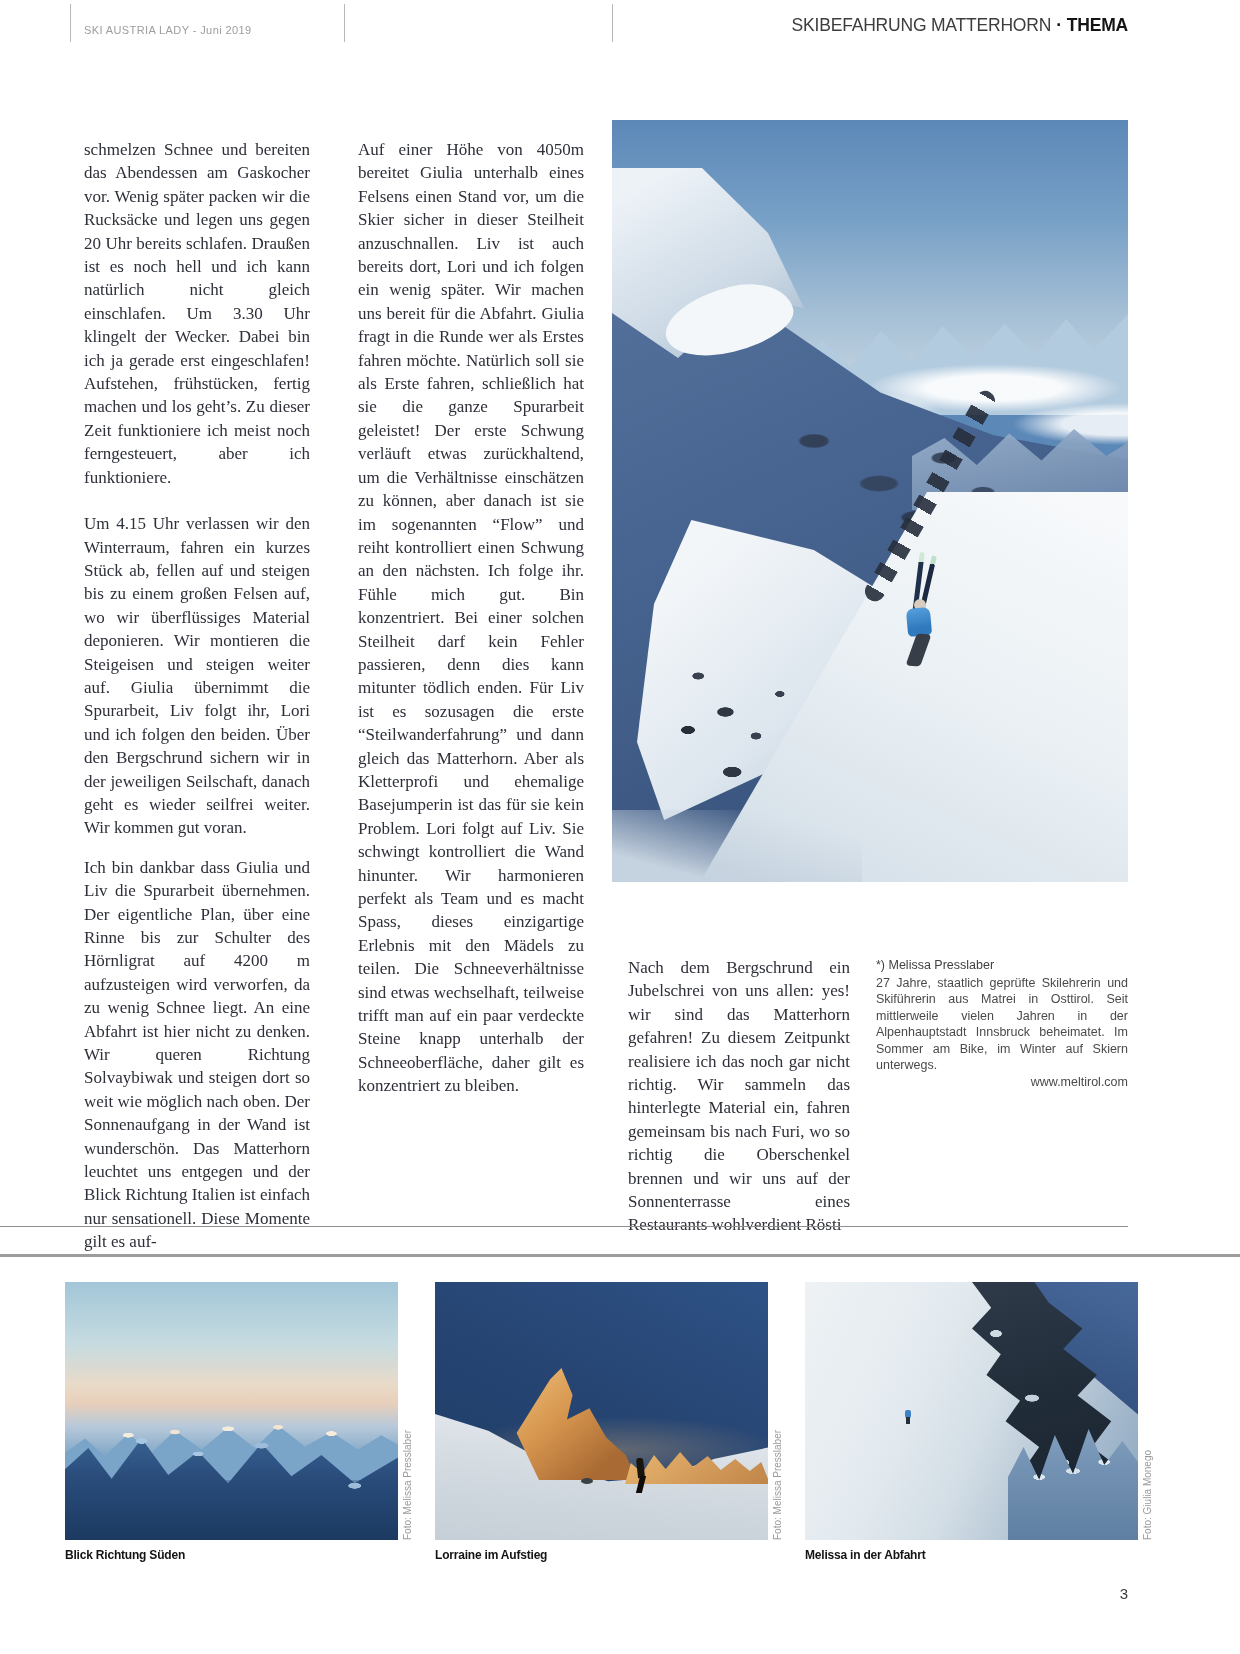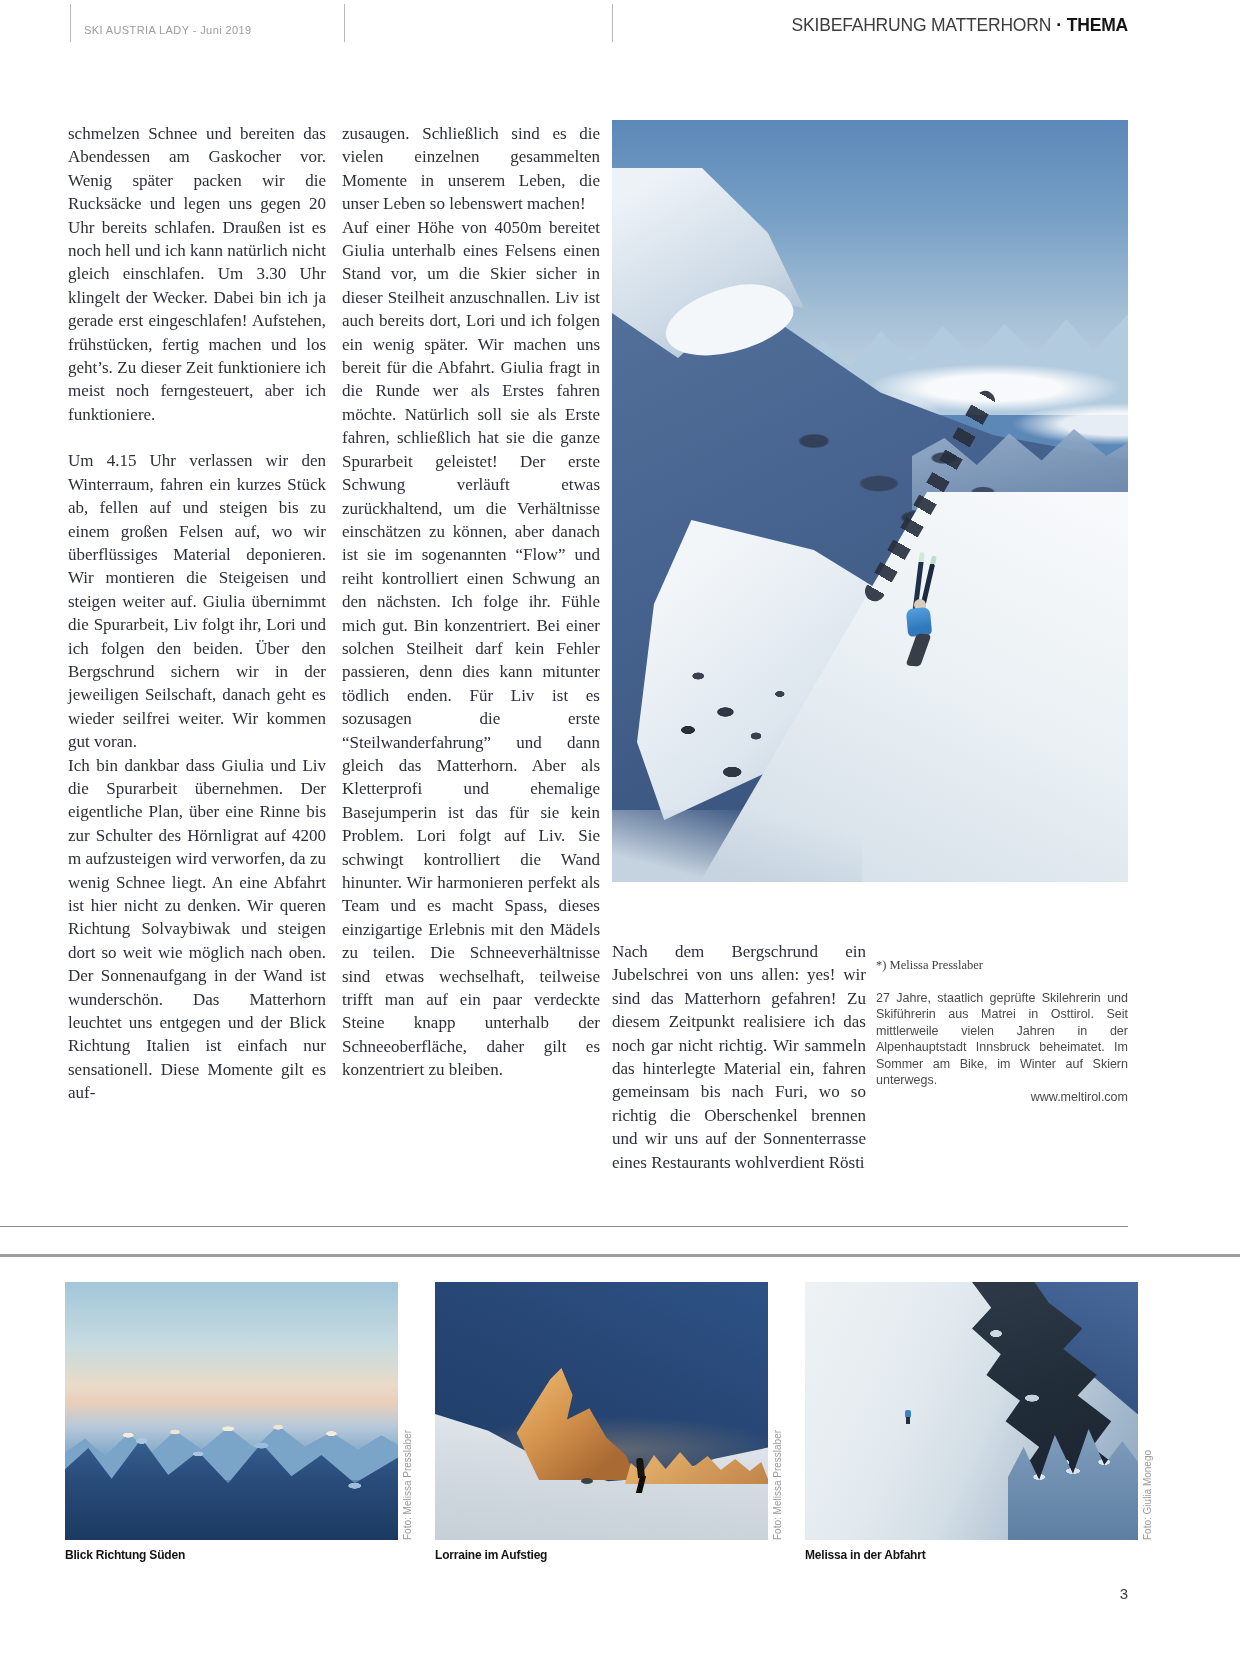--- a/index.html
+++ b/index.html
@@ -11,32 +11,32 @@
   .tick.t1 { left:70px; } .tick.t2 { left:344px; } .tick.t3 { left:612px; }
   .header-left { position:absolute; left:84px; top:24px; font-family:"Liberation Sans",sans-serif;
                  font-size:11px; letter-spacing:.4px; color:#9d9d9d; }
   .header-right { position:absolute; right:112px; top:15px; font-family:"Liberation Sans",sans-serif;
                   font-size:17.5px; color:#3d3d3d; letter-spacing:-0.2px; white-space:nowrap; }
   .header-right .sep { font-weight:bold; color:#141414; padding:0 5px; }
   .header-right .sec { font-weight:bold; color:#141414; }
 
   
   .col { position:absolute; top:122px; }
-  .col p { margin:0; text-align:justify; font-size:17px; line-height:23.4px; color:#2d2f39; }
+  .col p { margin:16px; text-align:justify; font-size:17px; line-height:23.4px; color:#2d2f39; }
   .col1 { left:68px;  width:258px; }
   .col1 .gap-after { margin-bottom:23px; }
   .col2 { left:342px; width:258px; }
   .col3 { left:612px; top:940px; width:254px; }
   .col4 { left:876px; top:940px; width:252px; }
   .endmark { float:right; font-family:"DejaVu Sans",sans-serif; font-size:14px; line-height:23px; color:#111; }
 
   .footnote { margin-top:17px; }
   .footnote p { font-family:"Liberation Sans",sans-serif; font-size:12.5px; line-height:16.5px;
                 color:#4a4a4a; margin:0; }
-  .footnote .fn-title { margin-bottom:16px; color:#3f3f3f; text-align:left;font-family:Liberation Serif, serif; }
+  .footnote .fn-title { margin-bottom:1px; color:#3f3f3f; text-align:left; }
   .footnote .fn-body { text-align:justify; }
   .footnote .fn-url { text-align:right; }
 
   
   .main-photo { position:absolute; left:612px; top:120px; width:516px; height:762px;
                 overflow:hidden; background:#5c88b8; }
   .main-photo > div { position:absolute; }
   .pm-sky { left:0; top:0; width:100%; height:280px;
     background:linear-gradient(180deg,#5c88b8 0%,#77a0c6 35%,#a6c0d6 70%,#c9d7e3 100%); }
   .pm-farpeaks { left:130px; top:175px; width:386px; height:120px; background:#b3cbdf;
@@ -193,21 +193,20 @@
   <div class="tick t3"></div>
   <div class="header-left">SKI AUSTRIA LADY - Juni 2019</div>
   <div class="header-right"><span>SKIBEFAHRUNG MATTERHORN</span><span class="sep">·</span><span class="sec">THEMA</span></div>
 
   <div class="col col1">
     <p class="gap-after">schmelzen Schnee und bereiten das Abendessen am Gaskocher vor. Wenig später packen wir die Rucksäcke und legen uns gegen 20 Uhr bereits schlafen. Draußen ist es noch hell und ich kann natürlich nicht gleich einschlafen. Um 3.30 Uhr klingelt der Wecker. Dabei bin ich ja gerade erst eingeschlafen! Aufstehen, frühstücken, fertig machen und los geht’s. Zu dieser Zeit funktioniere ich meist noch ferngesteuert, aber ich funktioniere.</p>
     <p>Um 4.15 Uhr verlassen wir den Winterraum, fahren ein kurzes Stück ab, fellen auf und steigen bis zu einem großen Felsen auf, wo wir überflüssiges Material deponieren. Wir montieren die Steigeisen und steigen weiter auf. Giulia übernimmt die Spurarbeit, Liv folgt ihr, Lori und ich folgen den beiden. Über den Bergschrund sichern wir in der jeweiligen Seilschaft, danach geht es wieder seilfrei weiter. Wir kommen gut voran.</p>
     <p>Ich bin dankbar dass Giulia und Liv die Spurarbeit übernehmen. Der eigentliche Plan, über eine Rinne bis zur Schulter des Hörnligrat auf 4200 m aufzusteigen wird verworfen, da zu wenig Schnee liegt. An eine Abfahrt ist hier nicht zu denken. Wir queren Richtung Solvaybiwak und steigen dort so weit wie möglich nach oben. Der Sonnenaufgang in der Wand ist wunderschön. Das Matterhorn leuchtet uns entgegen und der Blick Richtung Italien ist einfach nur sensationell. Diese Momente gilt es auf-</p>
   </div>
   <div class="col col2">
-    <p>zusaugen. Schließlich sind es die vielen einzelnen gesammelten Momente in unserem Leben, die unser Leben so lebenswert machen!</p>
     <p>Auf einer Höhe von 4050m bereitet Giulia unterhalb eines Felsens einen Stand vor, um die Skier sicher in dieser Steilheit anzuschnallen. Liv ist auch bereits dort, Lori und ich folgen ein wenig später. Wir machen uns bereit für die Abfahrt. Giulia fragt in die Runde wer als Erstes fahren möchte. Natürlich soll sie als Erste fahren, schließlich hat sie die ganze Spurarbeit geleistet! Der erste Schwung verläuft etwas zurückhaltend, um die Verhältnisse einschätzen zu können, aber danach ist sie im sogenannten “Flow” und reiht kontrolliert einen Schwung an den nächsten. Ich folge ihr. Fühle mich gut. Bin konzentriert. Bei einer solchen Steilheit darf kein Fehler passieren, denn dies kann mitunter tödlich enden. Für Liv ist es sozusagen die erste “Steilwanderfahrung” und dann gleich das Matterhorn. Aber als Kletterprofi und ehemalige Basejumperin ist das für sie kein Problem. Lori folgt auf Liv. Sie schwingt kontrolliert die Wand hinunter. Wir harmonieren perfekt als Team und es macht Spass, dieses einzigartige Erlebnis mit den Mädels zu teilen. Die Schneeverhältnisse sind etwas wechselhaft, teilweise trifft man auf ein paar verdeckte Steine knapp unterhalb der Schneeoberfläche, daher gilt es konzentriert zu bleiben.</p>
   </div>
 
   <div class="main-photo">
     <div class="pm-sky"></div>
     <div class="pm-farpeaks"></div>
     <div class="pm-clouds"></div>
     <div class="pm-valley"></div>
     <div class="pm-ridge2"></div>
     <div class="pm-crest"></div>

